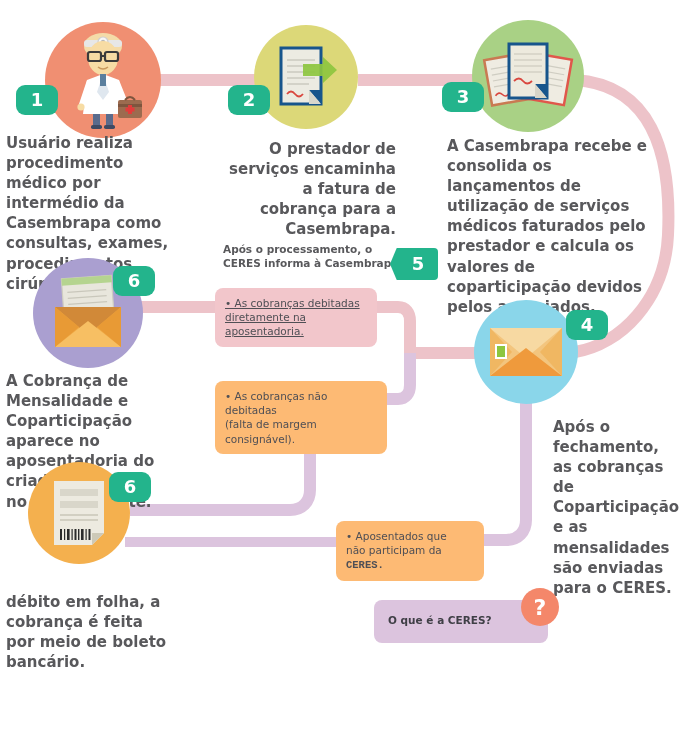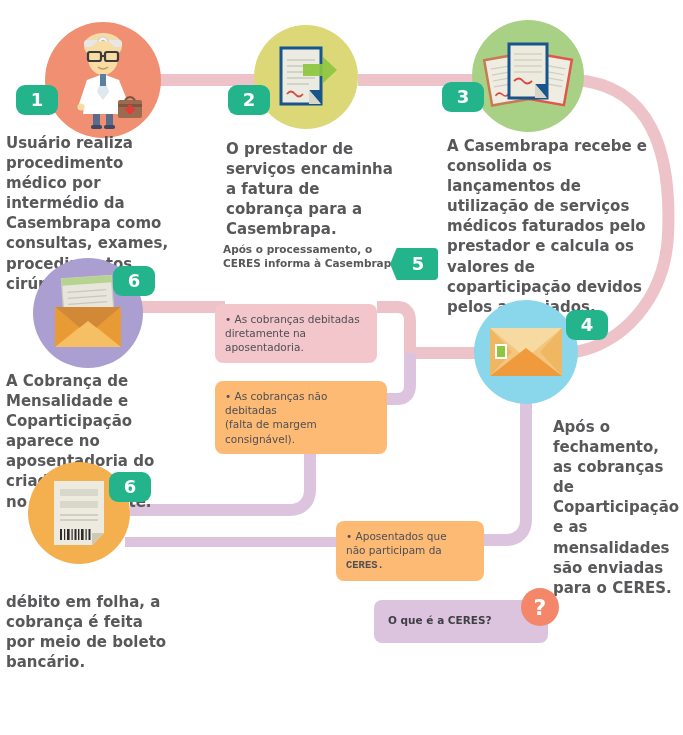--- a/index.html
+++ b/index.html
@@ -138,21 +138,21 @@
             <line x1="18" y1="38" x2="46" y2="38"></line>
           <line x1="18" y1="44" x2="40" y2="44"></line>
         </g>
         <path d="M 18 54 q 4 -5 8 0 t 8 0" stroke="#d9473f" stroke-width="1.8" fill="none"></path>
         <path d="M 40 50 L 52 50 L 52 64 Z" fill="#17558c"></path>
         <path d="M 40 50 L 52 64 L 40 64 Z" fill="#d8d7cc"></path>
         <path d="M 34 24 L 54 24 L 54 17 L 68 30 L 54 43 L 54 36 L 34 36 Z" fill="#8dc63f" opacity="0.92"></path>
       </svg>
     </div>
     <div class="badge" style="left:228px;top:85px;">2</div>
-    <div class="caption" style="left:226px;top:139px;width:170px;">O prestador de serviços encaminha a fatura de cobrança para a Casembrapa.</div>
+    <div class="caption" style="left:226px;top:139px;width:170px;text-align:right;">O prestador de serviços encaminha a fatura de cobrança para a Casembrapa.</div>
   </div>
 
   <div class="node">
     <div class="circle" style="left:472px;top:20px;width:112px;height:112px;background:#a9d185;">
       <svg width="92" height="80" viewBox="0 0 92 80">
         <g transform="rotate(-10 28 44)">
           <rect x="6" y="20" width="38" height="46" fill="#efece2" stroke="#c97a52" stroke-width="2.5"></rect>
           <g stroke="#cfcdc2" stroke-width="1.2">
             <line x1="11" y1="30" x2="39" y2="30"></line>
               <line x1="11" y1="36" x2="39" y2="36"></line>
@@ -213,21 +213,21 @@
       <span class="hl">aposentadoria</span><span> do criado</span><br>
       <span>no mês seguinte.</span>
     </div>
   </div>
 
   <div class="note5" style="left:223px;top:242px;width:180px;">
     <span>Após o processamento, o CERES informa à Casembrapa:</span>
   </div>
   <div class="badge arrow-left" style="left:390px;top:248px;">5</div>
 
-  <div class="bubble pink" style="left:215px;top:304px;width:162px;">
+  <div class="bubble pink" style="left:215px;top:288px;width:162px;text-decoration:underline;">
     <span>• As cobranças debitadas</span><br>
     <span>diretamente na aposentadoria.</span>
   </div>
 
   <div class="bubble purple" style="left:215px;top:381px;width:172px;">
     <span>• As cobranças não debitadas</span><br>
     <span>(falta de margem consignável).</span>
   </div>
 
   <div class="bubble purple" style="left:336px;top:521px;width:148px;">

